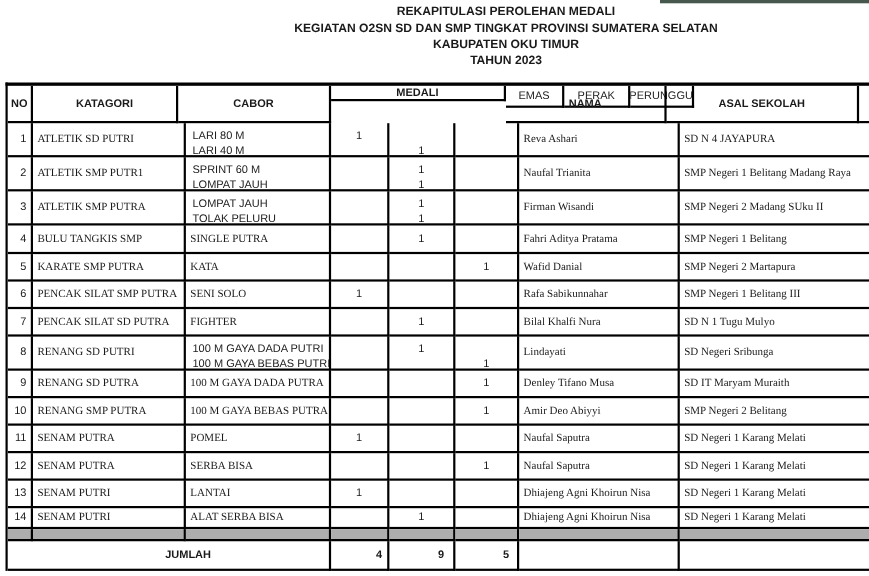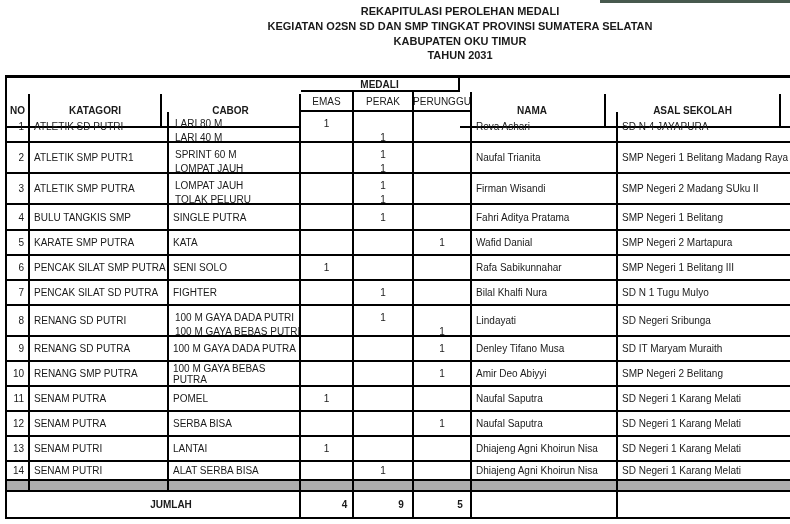--- a/index.html
+++ b/index.html
@@ -23,49 +23,49 @@
     font-size:10px;color:#1a1a1a;flex:0 0 auto;
   }
   
   .w-no{width:23px}.w-cabor{width:139px}.w-kat{width:132px}
   .w-emas{width:53px}.w-perak{width:60px}.w-perunggu{width:58px}
   .w-nama{width:146px}.w-asal{width:175px}.w-extra{width:11px;border-right:0;}.w-jumlah{width:294px}
   
   .hrow{display:flex;height:34px;}
   .hrow .cell{font-weight:bold;font-size:10px;}
   .hc{justify-content:center;text-align:center;}
-  .medgroup{display:flex;flex-direction:column;width:159px;flex:0 0 auto;}
+  .medgroup{display:flex;flex-direction:row;width:159px;flex:0 0 auto;}
   .medtop{height:14px;line-height:11px;}
   .medbot{display:flex;height:20px;}
   .medbot .cell{height:20px;font-weight:normal;}
-  .hfull{height:34px;margin-top:16px;}
+  .hfull{height:34px;}
   
   .row{display:flex;}
-  .al{justify-content:flex-start;padding-left:4px;}
+  .al{justify-content:flex-start;padding-left:4px;font-family:Liberation Serif, serif;}
   .ar{justify-content:flex-end;padding-right:4px;}
   .ac{justify-content:center;}
   .multi{display:block;padding-top:5px;line-height:14px;align-items:unset;}
   .multi .ln{height:14px;line-height:14px;white-space:nowrap;}
   .multi.kat .ln{padding-left:6px;}
   .multi.med .ln{text-align:center;}
   
   .srow{display:flex;height:11px;}
   .frow{display:flex;height:27px;}
   .frow .cell{font-weight:bold;padding-left:36px;}
 </style>
 </head>
 <body>
 
 <div class="top-strip" style="background: rgb(71, 89, 78);"></div>
 
 <div class="title-block">
   <div>REKAPITULASI PEROLEHAN MEDALI</div>
   <div>KEGIATAN O2SN SD DAN SMP TINGKAT PROVINSI SUMATERA SELATAN</div>
   <div>KABUPATEN OKU TIMUR</div>
-  <div>TAHUN 2031</div>
+  <div>TAHUN 2023</div>
 </div>
 
 <div class="tbl">
   <div class="hrow">
     <div class="cell hc hfull w-no">NO</div>
     <div class="cell hc hfull w-kat">KATAGORI</div>
     <div class="cell hc hfull w-cabor">CABOR</div>
     <div class="medgroup">
       <div class="cell hc medtop" style="width:159px">MEDALI</div>
       <div class="medbot">

